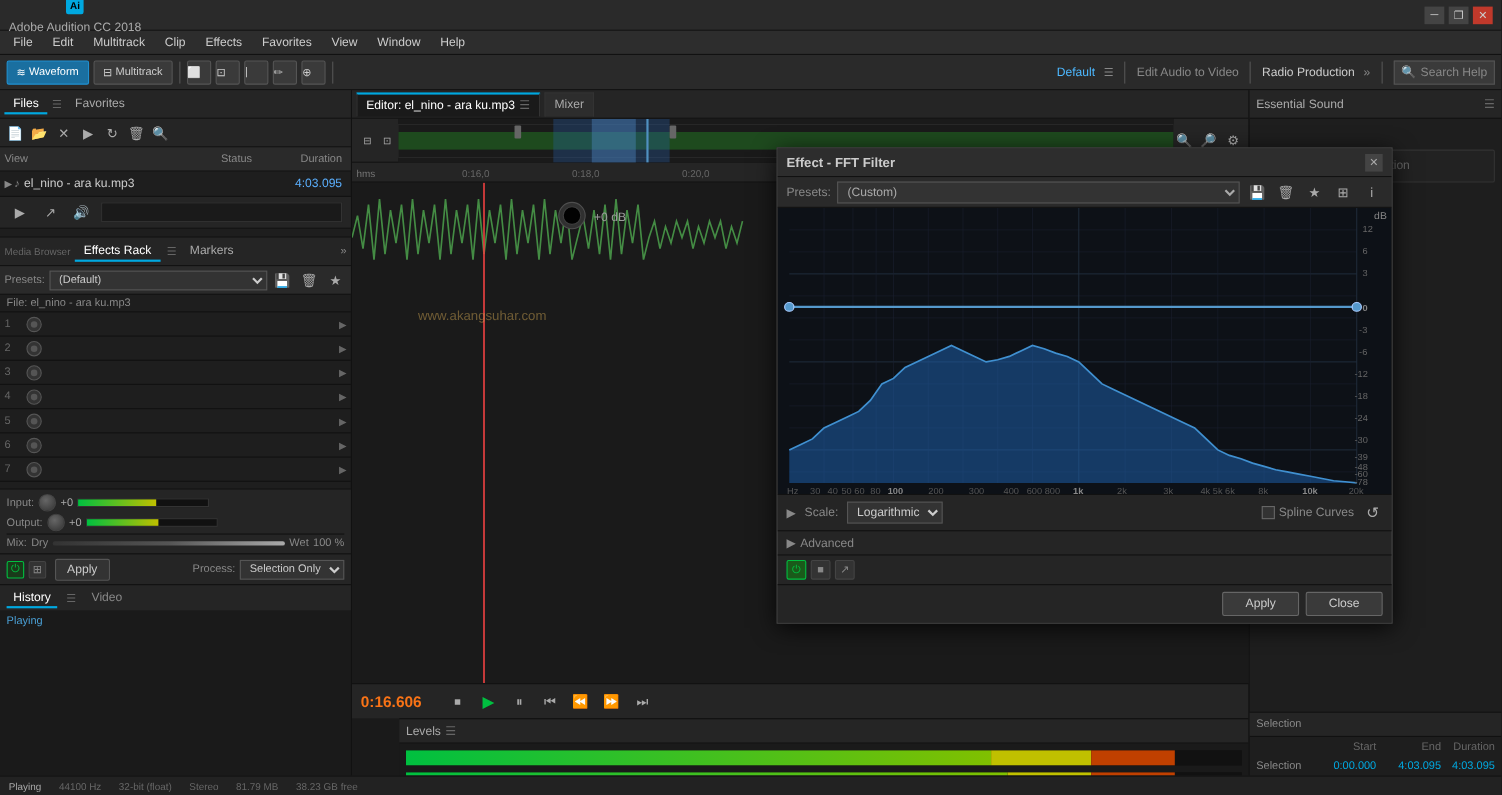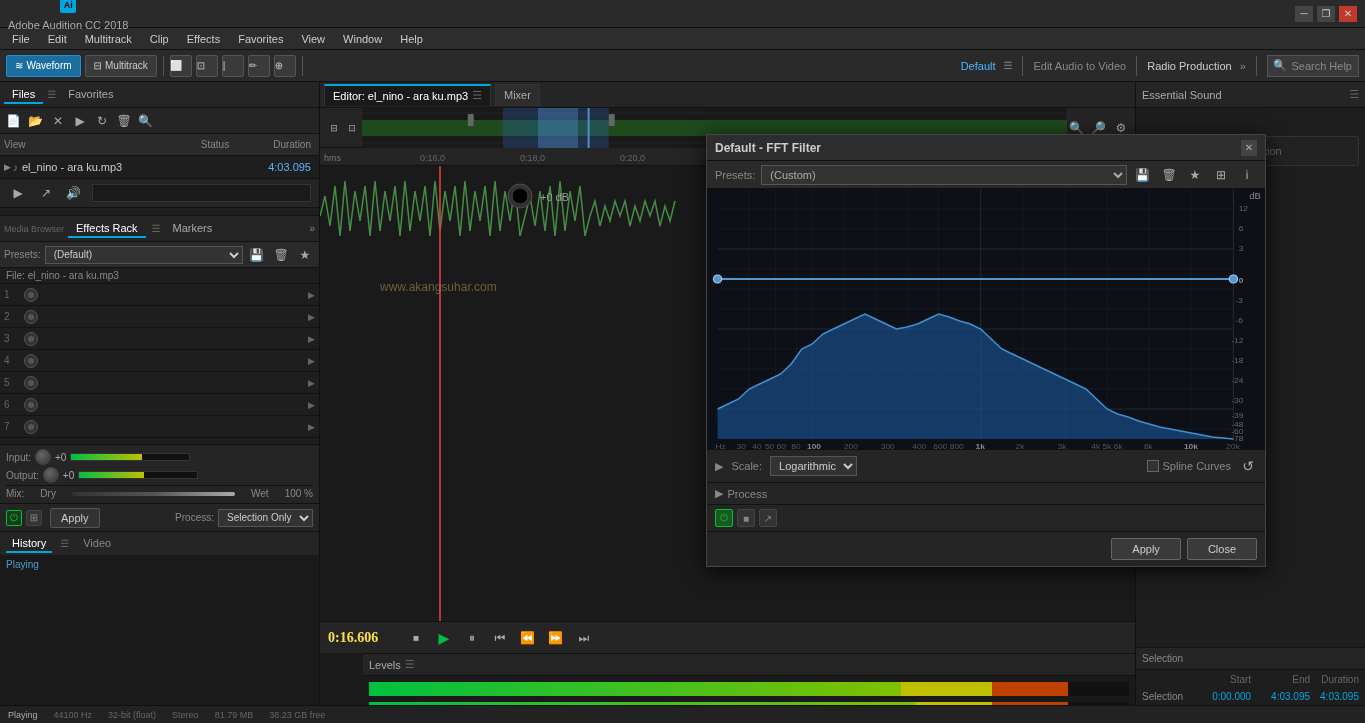--- a/index.html
+++ b/index.html
@@ -304,21 +304,21 @@
     .io-value { color: #aaa; font-size: 10px; }
     .level-meter {
       width: 120px; height: 8px;
       background: #111;
       border: 1px solid #333;
       position: relative;
     }
     .mix-row {
       display: flex;
       align-items: center;
-      gap: 16px;
+      gap: 4px;
       font-size: 10px;
       color: #888;
       border-top: 1px solid #111;
       padding-top: 2px;
     }
     .mix-slider {
       flex: 1;
       height: 4px;
       background: linear-gradient(to right, #333 0%, #555 50%, #aaa 100%);
       border-radius: 2px;
@@ -450,25 +450,24 @@
     .playback-controls {
       display: flex;
       align-items: center;
       background: #252525;
       height: 32px;
       padding: 0 8px;
       gap: 8px;
       border-top: 1px solid #111;
     }
     .time-display {
-      color: #fde047;
+      color: #f97316;
       font-size: 14px;
       font-weight: bold;
       min-width: 70px;
-      font-family: Liberation Serif, serif;
     }
     .ctrl-btn {
       width: 20px; height: 20px;
       background: none;
       border: none;
       color: #aaa;
       font-size: 12px;
       cursor: pointer;
       display: flex; align-items: center; justify-content: center;
     }
@@ -1183,21 +1182,21 @@
           </tr>
         </tbody>
       </table>
     </div>
   </div>
 
 </div>
 
 <div class="fft-dialog">
   <div class="fft-dialog-title">
-    <span>Default - FFT Filter</span>
+    <span>Effect - FFT Filter</span>
     <button class="fft-dialog-close">✕</button>
   </div>
 
   <div class="fft-presets-row">
     <span class="fft-presets-label">Presets:</span>
     <select class="fft-presets-dropdown">
       <option>(Custom)</option>
     </select>
     <button class="fft-icon-btn">💾</button>
     <button class="fft-icon-btn">🗑</button>
@@ -1312,21 +1311,21 @@
     </select>
     <div class="spline-row">
       <div class="checkbox-custom"></div>
       <span style="color:#888;font-size:11px;">Spline Curves</span>
     </div>
     <button class="reset-btn">↺</button>
   </div>
 
   <div class="advanced-row">
     <span>▶</span>
-    <span>Process</span>
+    <span>Advanced</span>
   </div>
 
   <div class="fft-bottom-sel-buttons">
     <div class="record-controls">
       <div class="rec-btn green">⏻</div>
       <div class="rec-btn gray">■</div>
       <div class="rec-btn gray">↗</div>
     </div>
   </div>
 

